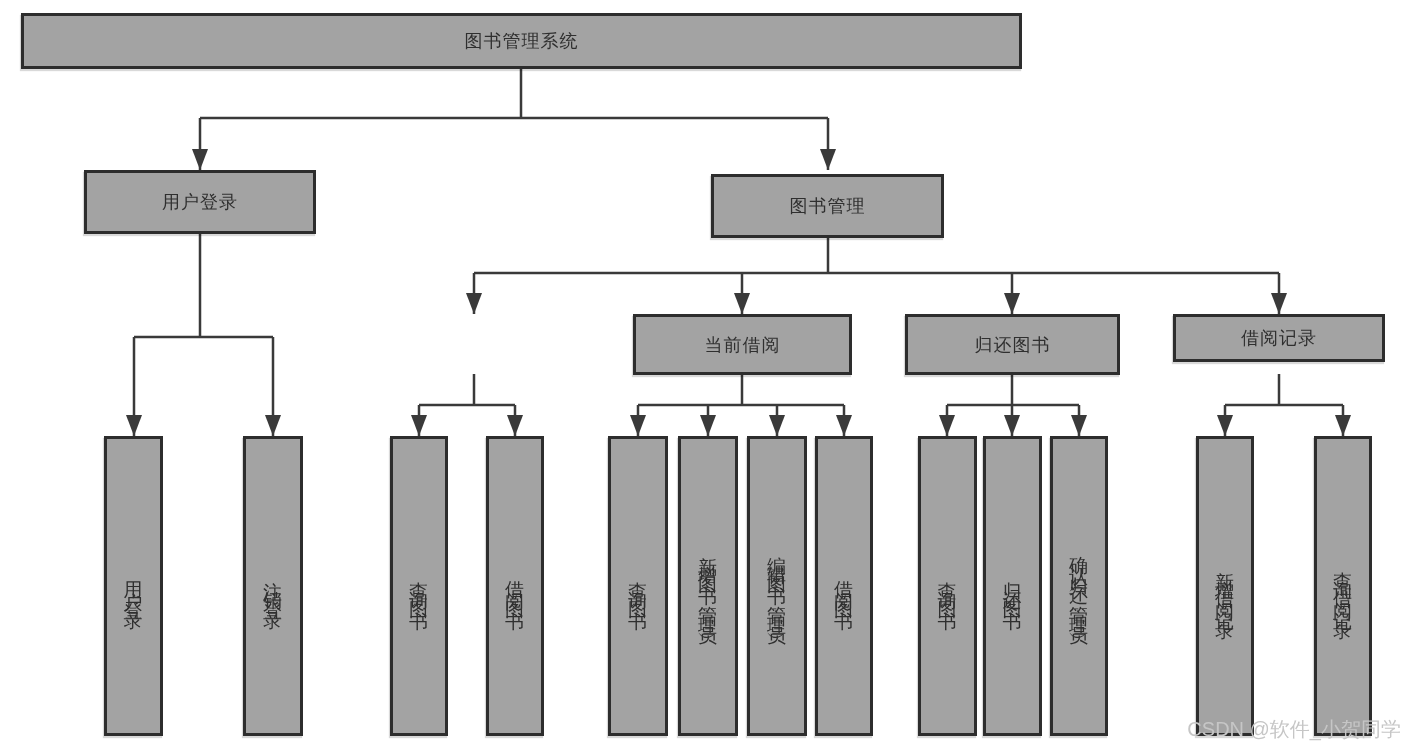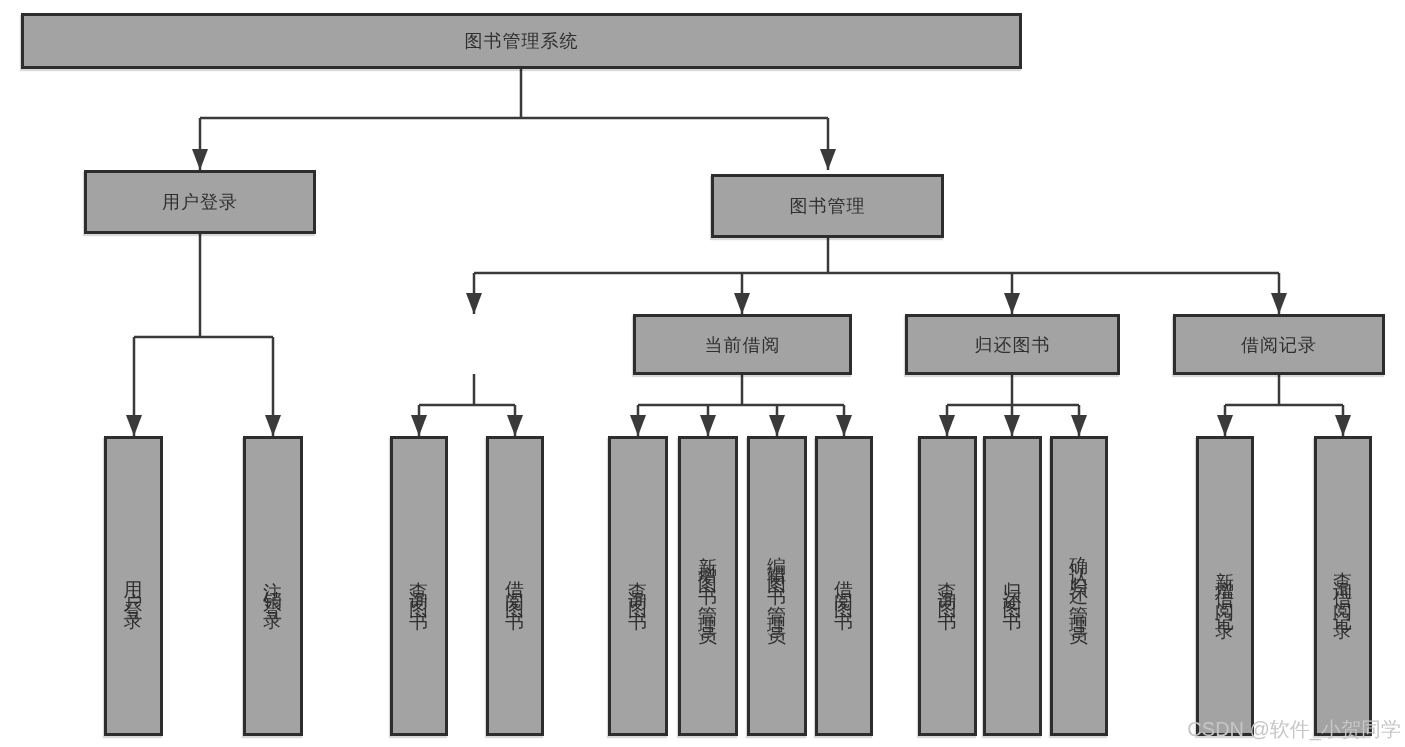--- a/index.html
+++ b/index.html
@@ -93,21 +93,21 @@
   <div class="box hbox" style="left:711px;top:174px;width:233px;height:64px">
     <span>图书管理</span>
   </div>
 
   <div class="box hbox" style="left:633px;top:314px;width:219px;height:61px">
     <span>当前借阅</span>
   </div>
   <div class="box hbox" style="left:905px;top:314px;width:215px;height:61px">
     <span>归还图书</span>
   </div>
-  <div class="box hbox" style="left:1173px;top:314px;width:212px;height:61px">
+  <div class="box hbox" style="left:1173px;top:314px;width:212px;height:48px">
     <span>借阅记录</span>
   </div>
 
   <div class="box vbox" style="left:104px;top:436px;width:59px;height:300px">
     <span class="vtext">用户登录</span>
   </div>
   <div class="box vbox" style="left:243px;top:436px;width:60px;height:300px">
     <span class="vtext">注销登录</span>
   </div>
 

